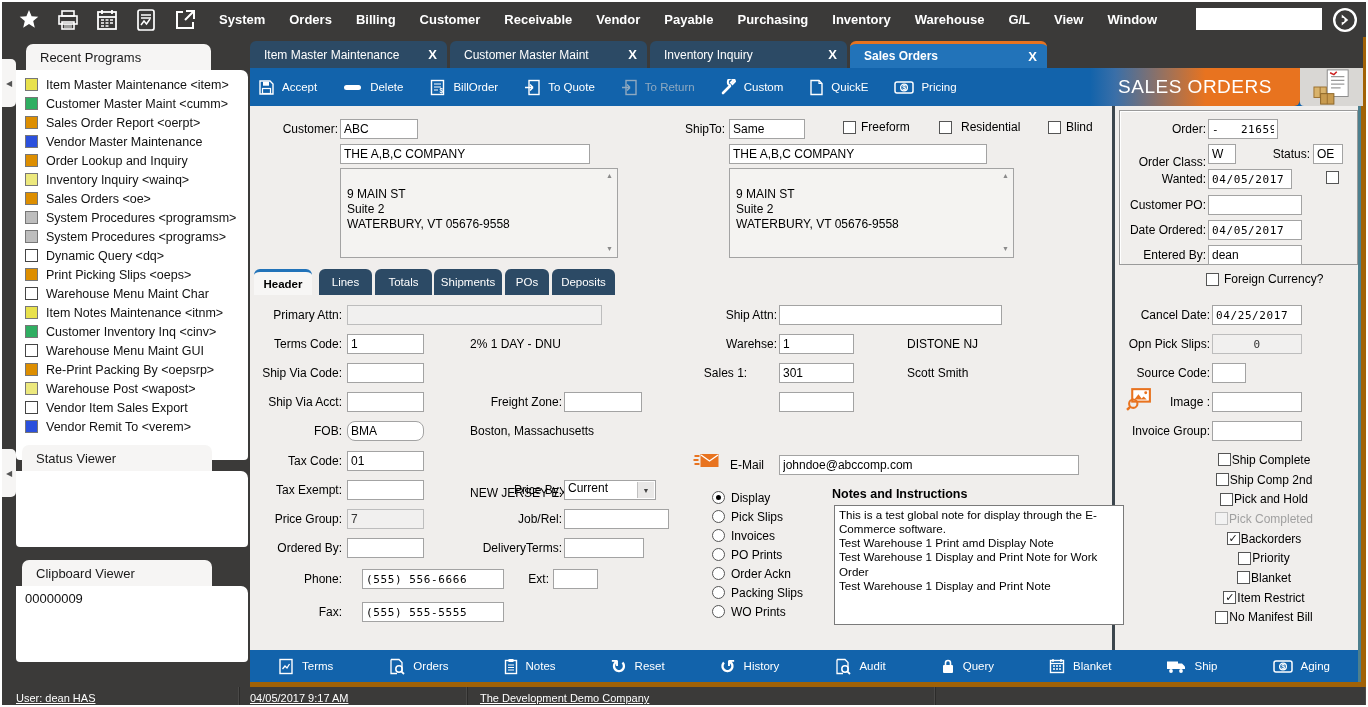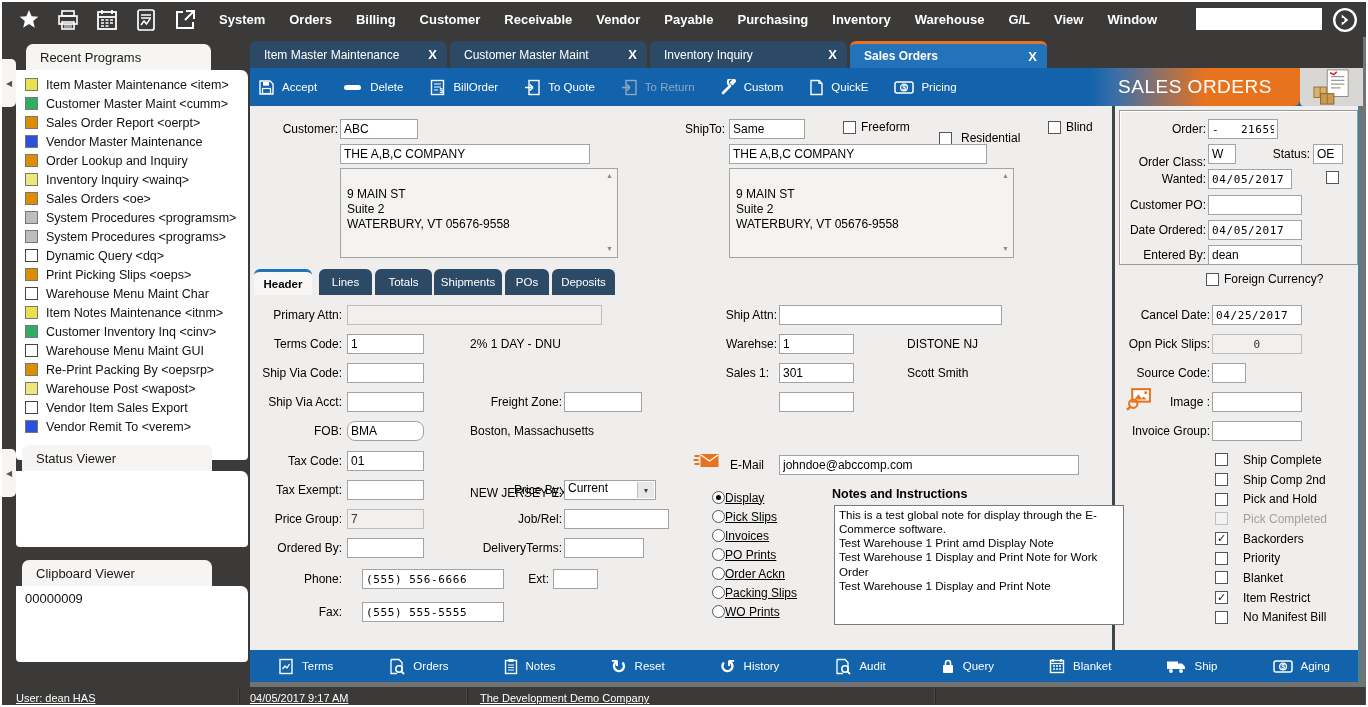--- a/index.html
+++ b/index.html
@@ -1,17 +1,17 @@
 <!DOCTYPE html>
 <html><head>
 <meta charset="utf-8">
 <style>
   html,body{margin:0;padding:0;background:#888;}
   *{box-sizing:border-box;}
-  #window{position:relative;width:1368px;height:707px;background:#737373;border:2px solid #fff;overflow:hidden;
+  #window{position:relative;width:1368px;height:707px;background:#a16207;border:2px solid #fff;overflow:hidden;
     font-family:"Liberation Sans","DejaVu Sans",sans-serif;}
 
   
   #menubar{position:absolute;left:0;top:0;width:100%;height:35px;background:#3b3a39;display:flex;align-items:center;}
   .mb-icon{display:inline-flex;align-items:center;justify-content:center;width:24px;height:24px;margin-left:15px;cursor:pointer;}
   #menu-items{display:flex;margin-left:22px;gap:24px;}
   .menu-item{color:#fff;font-size:13px;font-weight:700;cursor:pointer;white-space:nowrap;}
   #mb-search{position:absolute;right:44px;top:6px;width:126px;height:22px;border:1px solid #fff;background:#fff;font-size:12px;padding:0 4px;}
   #mb-go{position:absolute;right:8px;top:5px;width:26px;height:26px;}
 
@@ -64,25 +64,25 @@
   .desc{position:absolute;font-size:12px;color:#000;white-space:nowrap;}
   .addr{position:absolute;background:#f4f3f1;border:1px solid #a3a3a3;font-size:12px;color:#000;
      padding:3px 16px 3px 6px;white-space:pre-line;line-height:1.25;}
   .scr{position:absolute;font-size:7px;color:#8a8a8a;cursor:pointer;}
   .cbox{width:13px;height:13px;border:1px solid #555;background:#fff;display:inline-flex;align-items:center;justify-content:center;
      font-size:11px;font-weight:700;color:#111;line-height:1;}
   .chk-row{position:absolute;display:flex;align-items:center;gap:5px;cursor:pointer;}
   .chk-lbl{font-size:12px;color:#000;white-space:nowrap;}
   .radio{width:13px;height:13px;border:1px solid #555;border-radius:50%;background:#fff;position:relative;flex:0 0 13px;}
   .radio.sel::after{content:"";position:absolute;left:3px;top:3px;width:5px;height:5px;border-radius:50%;background:#000;}
-  .radio-row{display:flex;align-items:center;height:19px;cursor:pointer;text-decoration:underline;}
+  .radio-row{display:flex;align-items:center;gap:6px;height:19px;cursor:pointer;}
   .radio-lbl{font-size:12px;color:#000;}
   #order-box{position:absolute;left:869px;top:4px;width:239px;height:155px;border:1px solid #9a9a9a;background:#f0eeec;
      box-shadow:inset 1px 1px 0 #fff;}
-  .flag-row{display:flex;align-items:center;gap:15px;height:19.7px;cursor:pointer;}
+  .flag-row{display:flex;align-items:center;gap:1px;height:19.7px;cursor:pointer;justify-content:center;}
   .flag-lbl{font-size:12px;color:#000;white-space:nowrap;}
   .flag-row .cbox.checked{color:#111;}
   .flag-row.fdis .cbox{background:#f2f2f2;border-color:#c0c0c0;}
   .flag-row.fdis .flag-lbl{color:#a0a0a0;}
   .dd{position:absolute;right:1px;top:1px;width:17px;height:16px;background:#e9e8e7;border-left:1px solid #c0c0c0;
      display:flex;align-items:center;justify-content:center;font-size:7px;color:#444;cursor:pointer;}
 
   
   .dtab{position:absolute;top:163px;height:26px;background:#2c4a65;border-radius:6px 6px 0 0;color:#fff;font-size:11.5px;
      display:flex;align-items:center;justify-content:center;cursor:pointer;}
@@ -392,21 +392,21 @@
 
     <span class="lbl" style="left:10px;top:16px;width:78px;">Customer:</span>
     <input class="ipt" style="left: 90px; top: 13px; width: 78px;" value="ABC">
     <span class="lbl" style="left:400px;top:16px;width:75px;">ShipTo:</span>
     <input class="ipt" style="left: 479px; top: 13px; width: 76px;" value="Same">
 
     <div class="chk-row" style="left:593px;top:14px;">
       <span class="cbox"></span>
       <span class="chk-lbl">Freeform</span>
     </div>
-    <div class="chk-row" style="left:689px;top:25px;gap:9px;">
+    <div class="chk-row" style="left:689px;top:14px;gap:9px;">
       <span class="cbox"></span>
       <span class="chk-lbl">Residential</span>
     </div>
     <div class="chk-row" style="left:798px;top:14px;">
       <span class="cbox"></span>
       <span class="chk-lbl">Blind</span>
     </div>
 
     <input class="ipt" style="left: 90px; top: 38px; width: 250px;" value="THE A,B,C COMPANY">
     <input class="ipt" style="left: 479px; top: 38px; width: 258px;" value="THE A,B,C COMPANY">
@@ -506,21 +506,21 @@
     <span class="lbl" style="left:267px;top:466px;width:32px;">Ext:</span>
     <input class="ipt" style="left: 303px; top: 463px; width: 45px;">
     <span class="lbl" style="left:7px;top:499px;width:85px;">Fax:</span>
     <input class="ipt mono" style="left: 112px; top: 496px; width: 142px;" value="(555) 555-5555">
 
     <span class="lbl" style="left:440px;top:202px;width:87px;">Ship Attn:</span>
     <input class="ipt" style="left: 529px; top: 199px; width: 223px;">
     <span class="lbl" style="left:440px;top:231px;width:87px;">Warehse:</span>
     <input class="ipt" style="left: 529px; top: 228px; width: 75px;" value="1">
     <span class="desc" style="left:657px;top:231px;">DISTONE NJ</span>
-    <span class="lbl" style="left:432px;top:260px;width:87px;">Sales 1:</span>
+    <span class="lbl" style="left:432px;top:260px;width:87px;text-align:center;">Sales 1:</span>
     <input class="ipt" style="left: 529px; top: 257px; width: 75px;" value="301">
     <span class="desc" style="left:657px;top:260px;">Scott Smith</span>
     <input class="ipt" style="left: 529px; top: 286px; width: 75px;">
 
     <span style="position:absolute;left:443px;top:346px;">
       <svg width="27" height="18" viewBox="0 0 26 18">
           <path d="M1 4h5M0 8h5M1 12h5" stroke="#e8731f" stroke-width="2"></path>
           <rect x="7" y="2" width="18" height="13" fill="#e8731f"></rect>
           <path d="M7.5 3l8.5 6 8.5-6" fill="none" stroke="#fff" stroke-width="1.4"></path>
         </svg>

